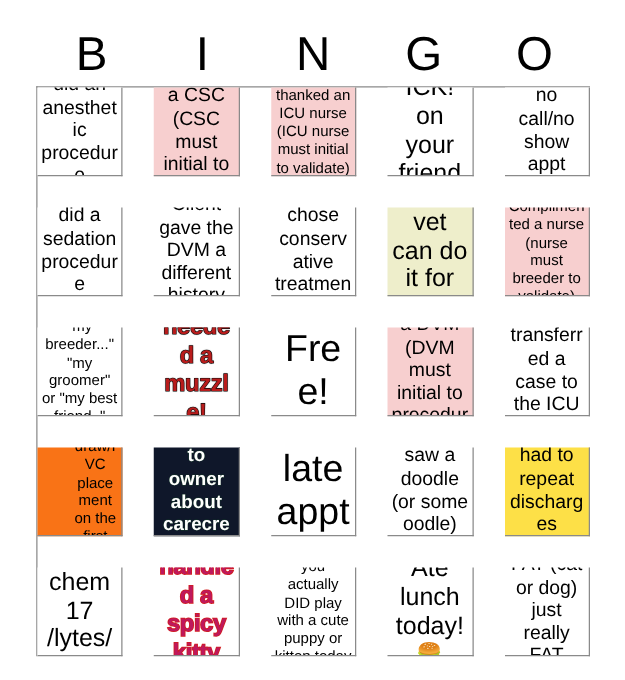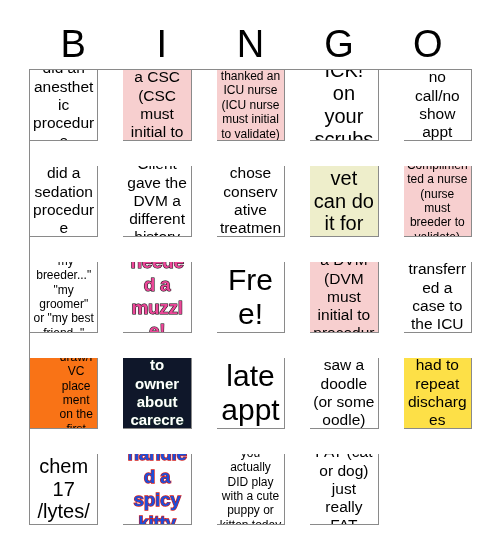--- a/index.html
+++ b/index.html
@@ -88,39 +88,39 @@
   
   .bg-white { background: #ffffff; }
   .bg-pink  { background: #f7cfcf; }
   .bg-yellow{ background: #eeeecb; }
   .bg-green-light { background: #f97316; padding-left: 28px; }
   .bg-green-dark  { background: #0f172a; justify-content: center; }
   .bg-blue-light  { background: #fde047; }
 
   
   .style-blue-outline .cell-text {
-    color: #ec4899;
+    color: #b91c1c;
     font-weight: 700;
     font-size: 19px;
     line-height: 1.2;
     letter-spacing: -0.3px;
     -webkit-text-stroke: 0.9px #0d0d0d;
     paint-order: stroke fill;
     text-shadow: 0 0 1px #0d0d0d;
   }
   .style-white-outline .cell-text {
     color: #ffffff;
     font-weight: 700;
     font-size: 15px;
     line-height: 1.22;
     -webkit-text-stroke: 0.6px #16402a;
     paint-order: stroke fill;
   }
   .style-red-outline .cell-text {
-    color: #1d4ed8;
+    color: #be185d;
     font-weight: 700;
     font-size: 19px;
     line-height: 1.2;
     letter-spacing: -0.3px;
     -webkit-text-stroke: 1.3px #d21d1d;
     paint-order: stroke fill;
   }
 
   .emoji-line {
     display: block;
@@ -145,21 +145,21 @@
       <div class="cell bg-white sz-md">
         <span class="cell-text">did an anesthetic procedure</span>
       </div>
       <div class="cell bg-pink sz-md">
         <span class="cell-text">thanked a CSC (CSC must initial to validate)</span>
       </div>
       <div class="cell bg-pink sz-sm">
         <span class="cell-text">thanked an ICU nurse (ICU nurse must initial to validate)</span>
       </div>
       <div class="cell bg-white sz-lg">
-        <span class="cell-text">ICK! on your scrubs</span>
+        <span class="cell-text">ICK! on your friend</span>
       </div>
       <div class="cell bg-white sz-md">
         <span class="cell-text">no call/no show appt</span>
       </div>
       <div class="cell bg-white sz-md">
         <span class="cell-text">did a sedation procedure</span>
       </div>
       <div class="cell bg-white sz-md">
         <span class="cell-text">Client gave the DVM a different history</span>
       </div>
@@ -204,18 +204,21 @@
       </div>
       <div class="cell bg-white sz-lg">
         <span class="cell-text">ran a chem 17 /lytes/cbc</span>
       </div>
       <div class="cell bg-white sz-lg style-red-outline">
         <span class="cell-text">handled a spicy kitty</span>
       </div>
       <div class="cell bg-white sz-sm">
         <span class="cell-text">you actually DID play with a cute puppy or kitten today</span>
       </div>
+      <div class="cell bg-white sz-lg">
+        <span class="cell-text">Ate lunch today!<br><span class="emoji-line">🍔</span></span>
+      </div>
       <div class="cell bg-white sz-md">
         <span class="cell-text">FAT (cat or dog) just really FAT</span>
       </div>
     </div>
 
 </div>
 
 </body></html>

